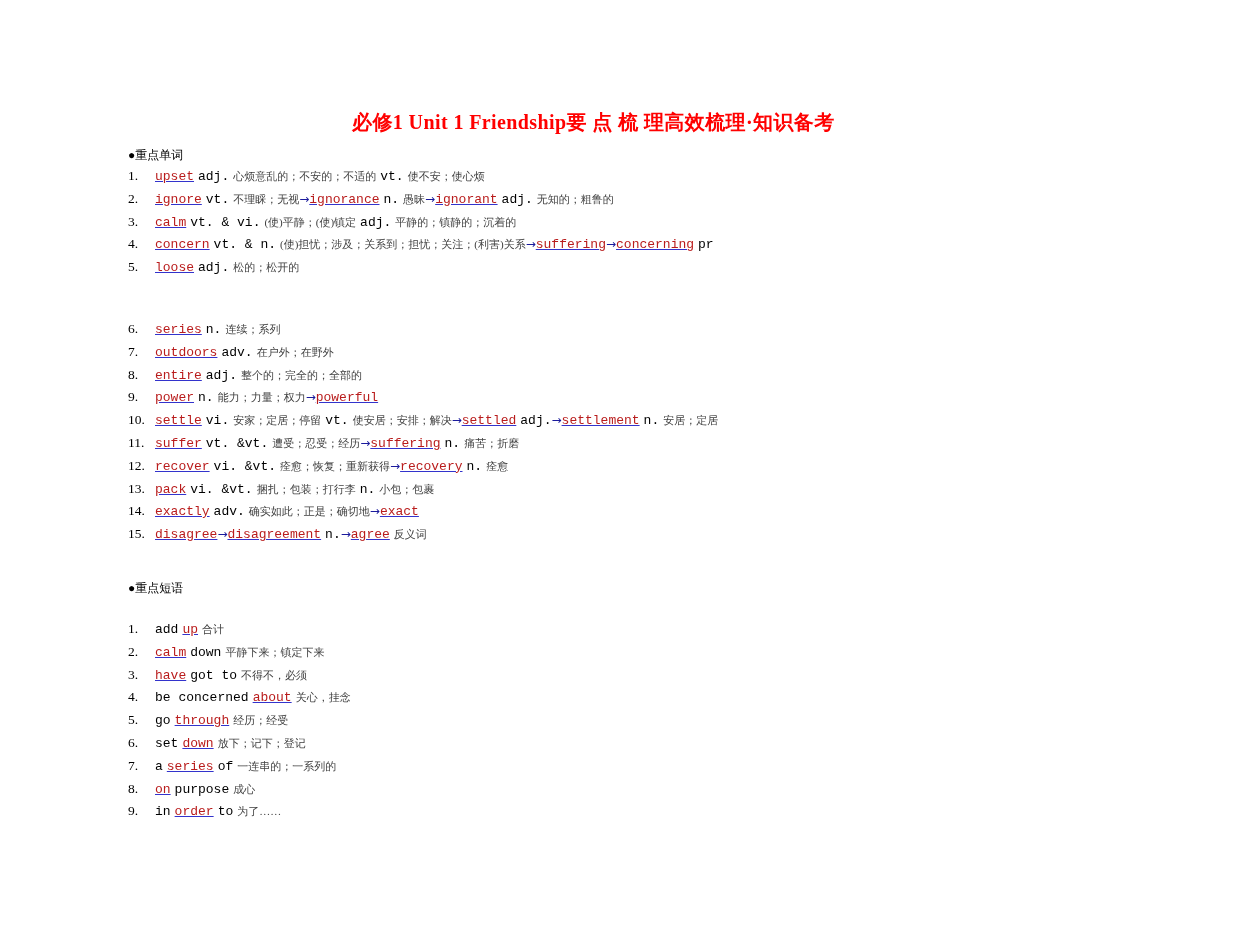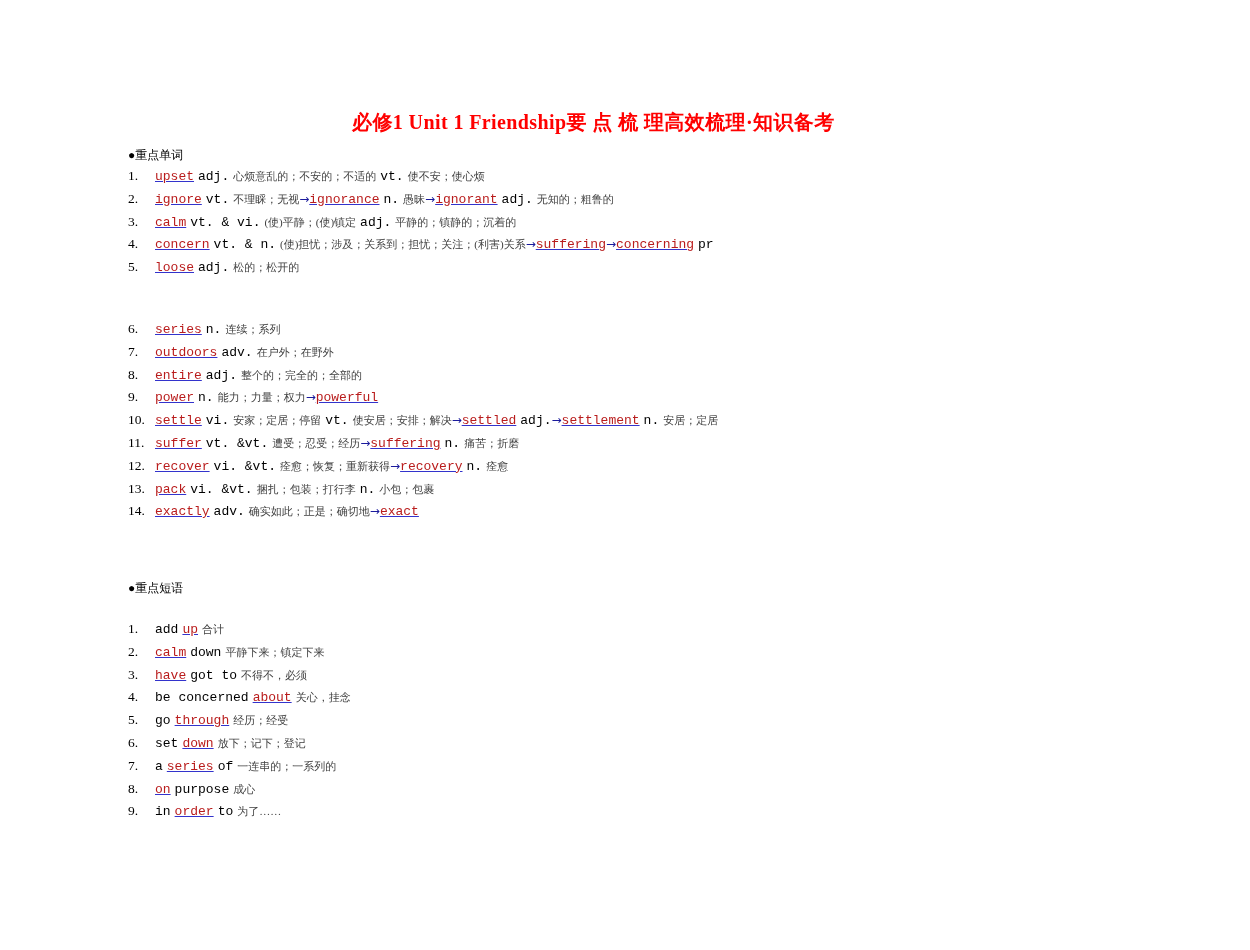--- a/index.html
+++ b/index.html
@@ -127,20 +127,21 @@
   <div class="entry-list" id="list-words-2" style="top:318px;">
       <div class="entry"><span class="num">6.</span><span class="body"><span class="kw">series</span><span class="w gap-s">n.</span><span class="cn gap-s">连续；系列</span></span></div>
       <div class="entry"><span class="num">7.</span><span class="body"><span class="kw">outdoors</span><span class="w gap-s">adv.</span><span class="cn gap-s">在户外；在野外</span></span></div>
       <div class="entry"><span class="num">8.</span><span class="body"><span class="kw">entire</span><span class="w gap-s">adj.</span><span class="cn gap-s">整个的；完全的；全部的</span></span></div>
       <div class="entry"><span class="num">9.</span><span class="body"><span class="kw">power</span><span class="w gap-s">n.</span><span class="cn gap-s">能力；力量；权力</span><span class="arrow">→</span><span class="kw">powerful</span></span></div>
       <div class="entry"><span class="num">10.</span><span class="body"><span class="kw">settle</span><span class="w gap-s">vi.</span><span class="cn gap-s">安家；定居；停留</span><span class="w gap-s">vt.</span><span class="cn gap-s">使安居；安排；解决</span><span class="arrow">→</span><span class="kw">settled</span><span class="w gap-s">adj.</span><span class="arrow">→</span><span class="kw">settlement</span><span class="w gap-s">n.</span><span class="cn gap-s">安居；定居</span></span></div>
       <div class="entry"><span class="num">11.</span><span class="body"><span class="kw">suffer</span><span class="w gap-s">vt. &amp;vt.</span><span class="cn gap-s">遭受；忍受；经历</span><span class="arrow">→</span><span class="kw">suffering</span><span class="w gap-s">n.</span><span class="cn gap-s">痛苦；折磨</span></span></div>
       <div class="entry"><span class="num">12.</span><span class="body"><span class="kw">recover</span><span class="w gap-s">vi. &amp;vt.</span><span class="cn gap-s">痊愈；恢复；重新获得</span><span class="arrow">→</span><span class="kw">recovery</span><span class="w gap-s">n.</span><span class="cn gap-s">痊愈</span></span></div>
       <div class="entry"><span class="num">13.</span><span class="body"><span class="kw">pack</span><span class="w gap-s">vi. &amp;vt.</span><span class="cn gap-s">捆扎；包装；打行李</span><span class="w gap-s">n.</span><span class="cn gap-s">小包；包裹</span></span></div>
       <div class="entry"><span class="num">14.</span><span class="body"><span class="kw">exactly</span><span class="w gap-s">adv.</span><span class="cn gap-s">确实如此；正是；确切地</span><span class="arrow">→</span><span class="kw">exact</span></span></div>
+      <div class="entry"><span class="num">15.</span><span class="body"><span class="kw">disagree</span><span class="arrow">→</span><span class="kw">disagreement</span><span class="w gap-s">n.</span><span class="arrow">→</span><span class="kw">agree</span><span class="cn gap-s">反义词</span></span></div>
     </div>
 
   <div class="section-heading" style="top:579px;">●重点短语</div>
 
   <div class="entry-list" id="list-phrases" style="top:618px;">
       <div class="entry"><span class="num">1.</span><span class="body"><span class="w">add</span><span class="kw gap-s">up</span><span class="cn gap-s">合计</span></span></div>
       <div class="entry"><span class="num">2.</span><span class="body"><span class="kw">calm</span><span class="w gap-s">down</span><span class="cn gap-s">平静下来；镇定下来</span></span></div>
       <div class="entry"><span class="num">3.</span><span class="body"><span class="kw">have</span><span class="w gap-s">got to</span><span class="cn gap-s">不得不，必须</span></span></div>
       <div class="entry"><span class="num">4.</span><span class="body"><span class="w">be concerned</span><span class="kw gap-s">about</span><span class="cn gap-s">关心，挂念</span></span></div>
       <div class="entry"><span class="num">5.</span><span class="body"><span class="w">go</span><span class="kw gap-s">through</span><span class="cn gap-s">经历；经受</span></span></div>

